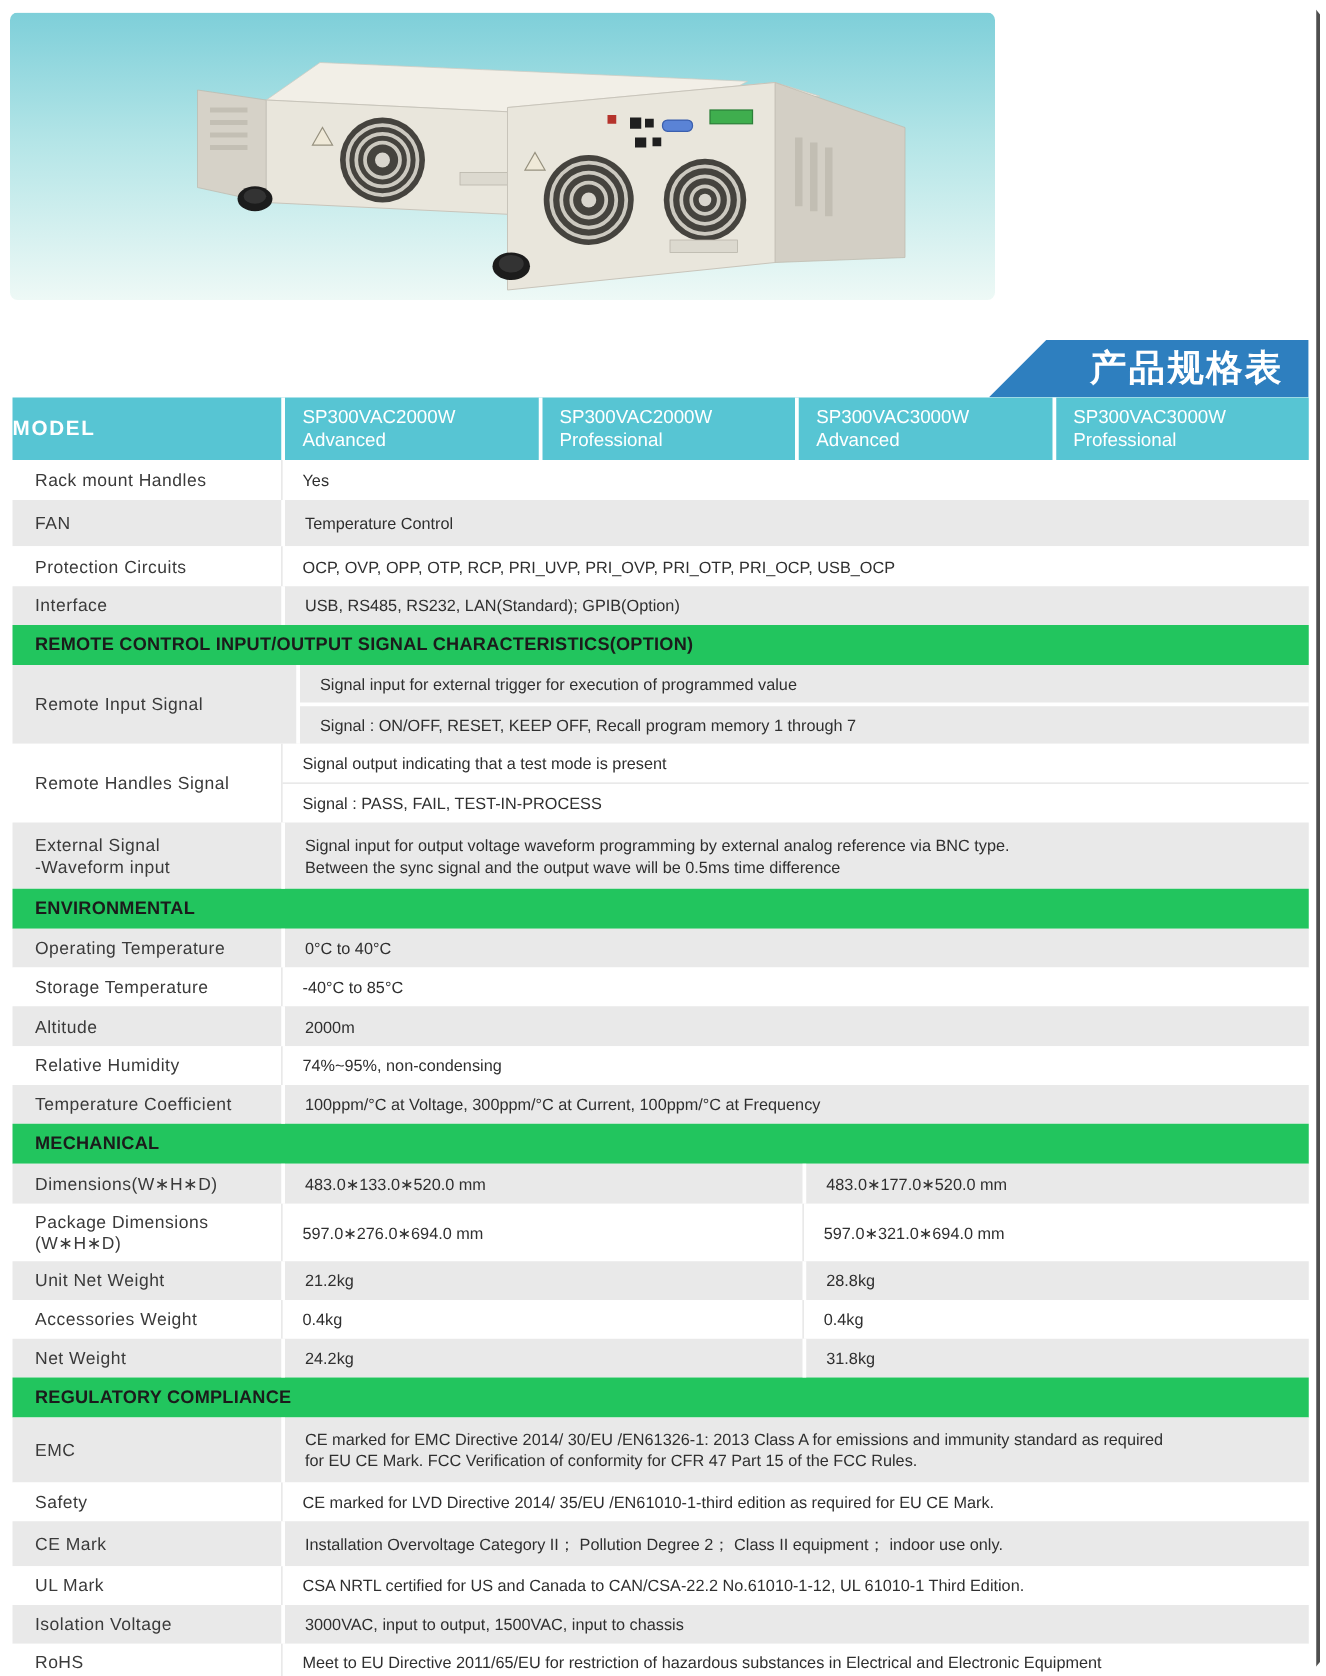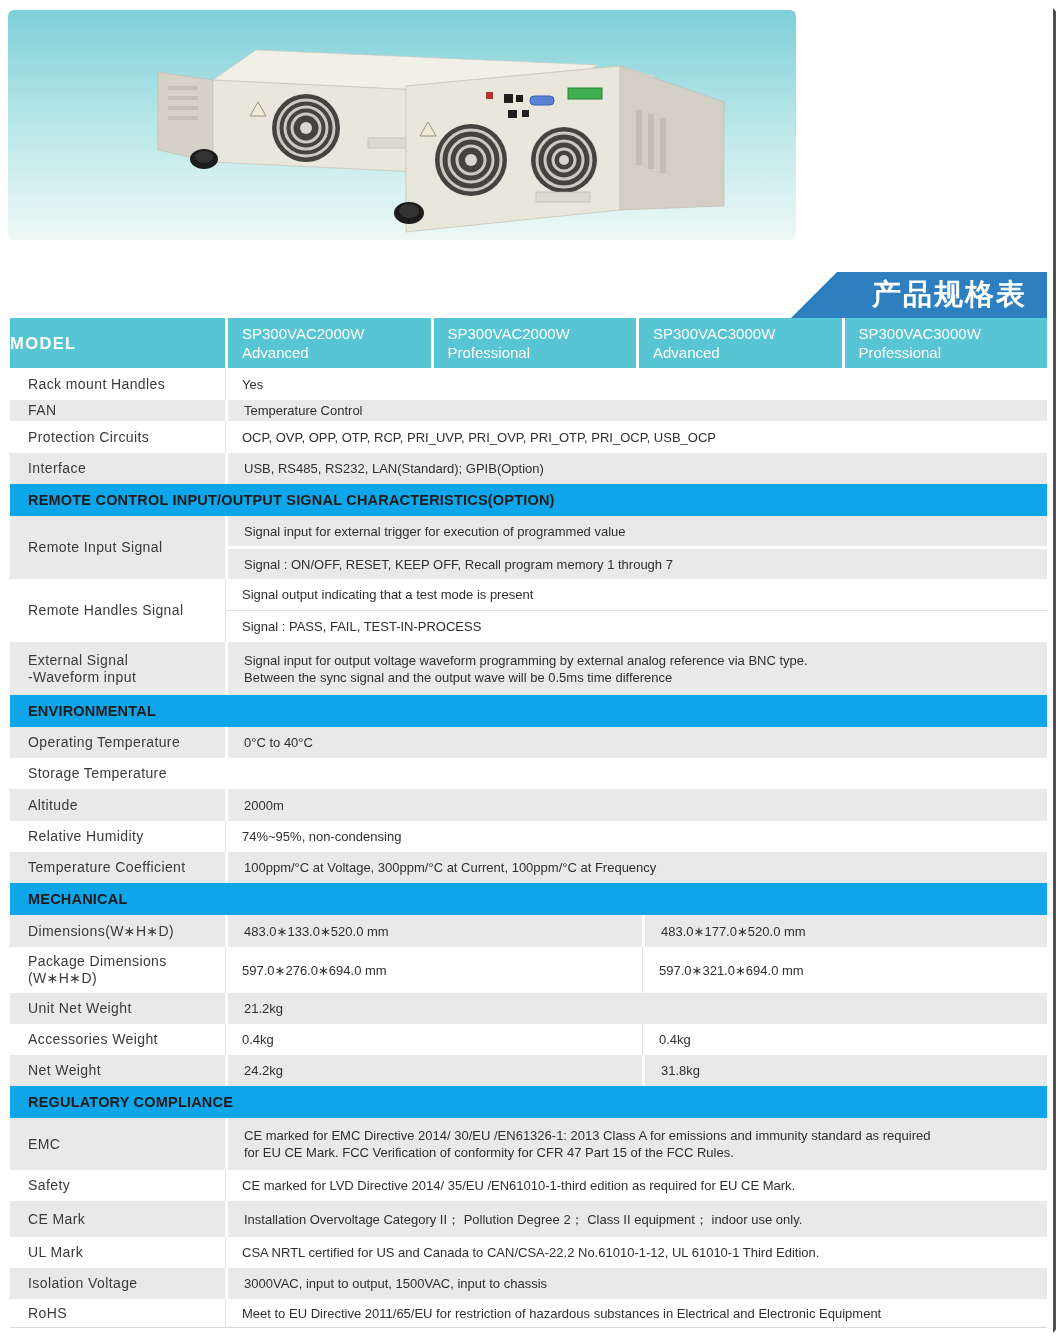--- a/index.html
+++ b/index.html
@@ -34,27 +34,27 @@
     font-size:14px;color:#3a3a3a;letter-spacing:0.4px;white-space:pre-line;line-height:17px;
   }
   .value{
     flex:1;box-sizing:border-box;padding-left:16px;padding-right:12px;display:flex;align-items:center;
     font-size:13px;color:#2f2f2f;white-space:pre-line;line-height:17px;
   }
   .gray .value{border-left:3px solid #fff;}
   .white .value{border-left:1px solid #e2e2e2;}
   .value.half-a{flex:0 0 417px;}
   .vstack{flex:1;display:flex;flex-direction:column;box-sizing:border-box;}
-  .gray .vstack{border-left:3px solid #fff;}
+  .gray .vstack{border-left:3px solid #fff;margin-left:12px;}
   .white .vstack{border-left:1px solid #e2e2e2;}
   .sub{flex:1;display:flex;align-items:center;box-sizing:border-box;padding-left:16px;font-size:13px;color:#2f2f2f;}
   .gray .sub + .sub{border-top:3px solid #fff;}
   .white .sub + .sub{border-top:1px solid #e2e2e2;}
   .section{
-    display:flex;align-items:center;padding-left:18px;background:#0ea5e9;
+    display:flex;align-items:center;padding-left:18px;background:#22c55e;
     font-weight:bold;font-size:14.5px;color:#1b1b1b;letter-spacing:0.2px;
   }
 </style>
 </head>
 <body>
 
 <div class="page">
 
   <div class="hero">
     <svg width="788" height="230" viewBox="0 0 788 230">
@@ -162,21 +162,21 @@
       <div class="th col">
         <span>SP300VAC3000W</span>
         <span>Professional</span>
       </div>
     </div>
 
     <div class="row white" style="height:32px">
       <div class="label">Rack mount Handles</div>
       <div class="value">Yes</div>
     </div>
-    <div class="row gray" style="height:21px">
+    <div class="row gray" style="height:37px">
       <div class="label">FAN</div>
       <div class="value">Temperature Control</div>
     </div>
     <div class="row white" style="height:32px">
       <div class="label">Protection Circuits</div>
       <div class="value">OCP, OVP, OPP, OTP, RCP, PRI_UVP, PRI_OVP, PRI_OTP, PRI_OCP, USB_OCP</div>
     </div>
     <div class="row gray" style="height:31px">
       <div class="label">Interface</div>
       <div class="value">USB, RS485, RS232, LAN(Standard); GPIB(Option)</div>
@@ -206,20 +206,21 @@
     </div>
 
     <div class="row section" style="height:32px">ENVIRONMENTAL</div>
 
     <div class="row gray" style="height:31px">
       <div class="label">Operating Temperature</div>
       <div class="value">0°C to 40°C</div>
     </div>
     <div class="row white" style="height:31px">
       <div class="label">Storage Temperature</div>
+      <div class="value">-40°C to 85°C</div>
     </div>
     <div class="row gray" style="height:32px">
       <div class="label">Altitude</div>
       <div class="value">2000m</div>
     </div>
     <div class="row white" style="height:31px">
       <div class="label">Relative Humidity</div>
       <div class="value">74%~95%, non-condensing</div>
     </div>
     <div class="row gray" style="height:31px">
@@ -236,20 +237,21 @@
     </div>
     <div class="row white" style="height:46px">
       <div class="label">Package Dimensions
 (W∗H∗D)</div>
       <div class="value half-a">597.0∗276.0∗694.0 mm</div>
       <div class="value">597.0∗321.0∗694.0 mm</div>
     </div>
     <div class="row gray" style="height:31px">
       <div class="label">Unit Net Weight</div>
       <div class="value half-a">21.2kg</div>
+      <div class="value">28.8kg</div>
     </div>
     <div class="row white" style="height:31px">
       <div class="label">Accessories Weight</div>
       <div class="value half-a">0.4kg</div>
       <div class="value">0.4kg</div>
     </div>
     <div class="row gray" style="height:31px">
       <div class="label">Net Weight</div>
       <div class="value half-a">24.2kg</div>
       <div class="value">31.8kg</div>

